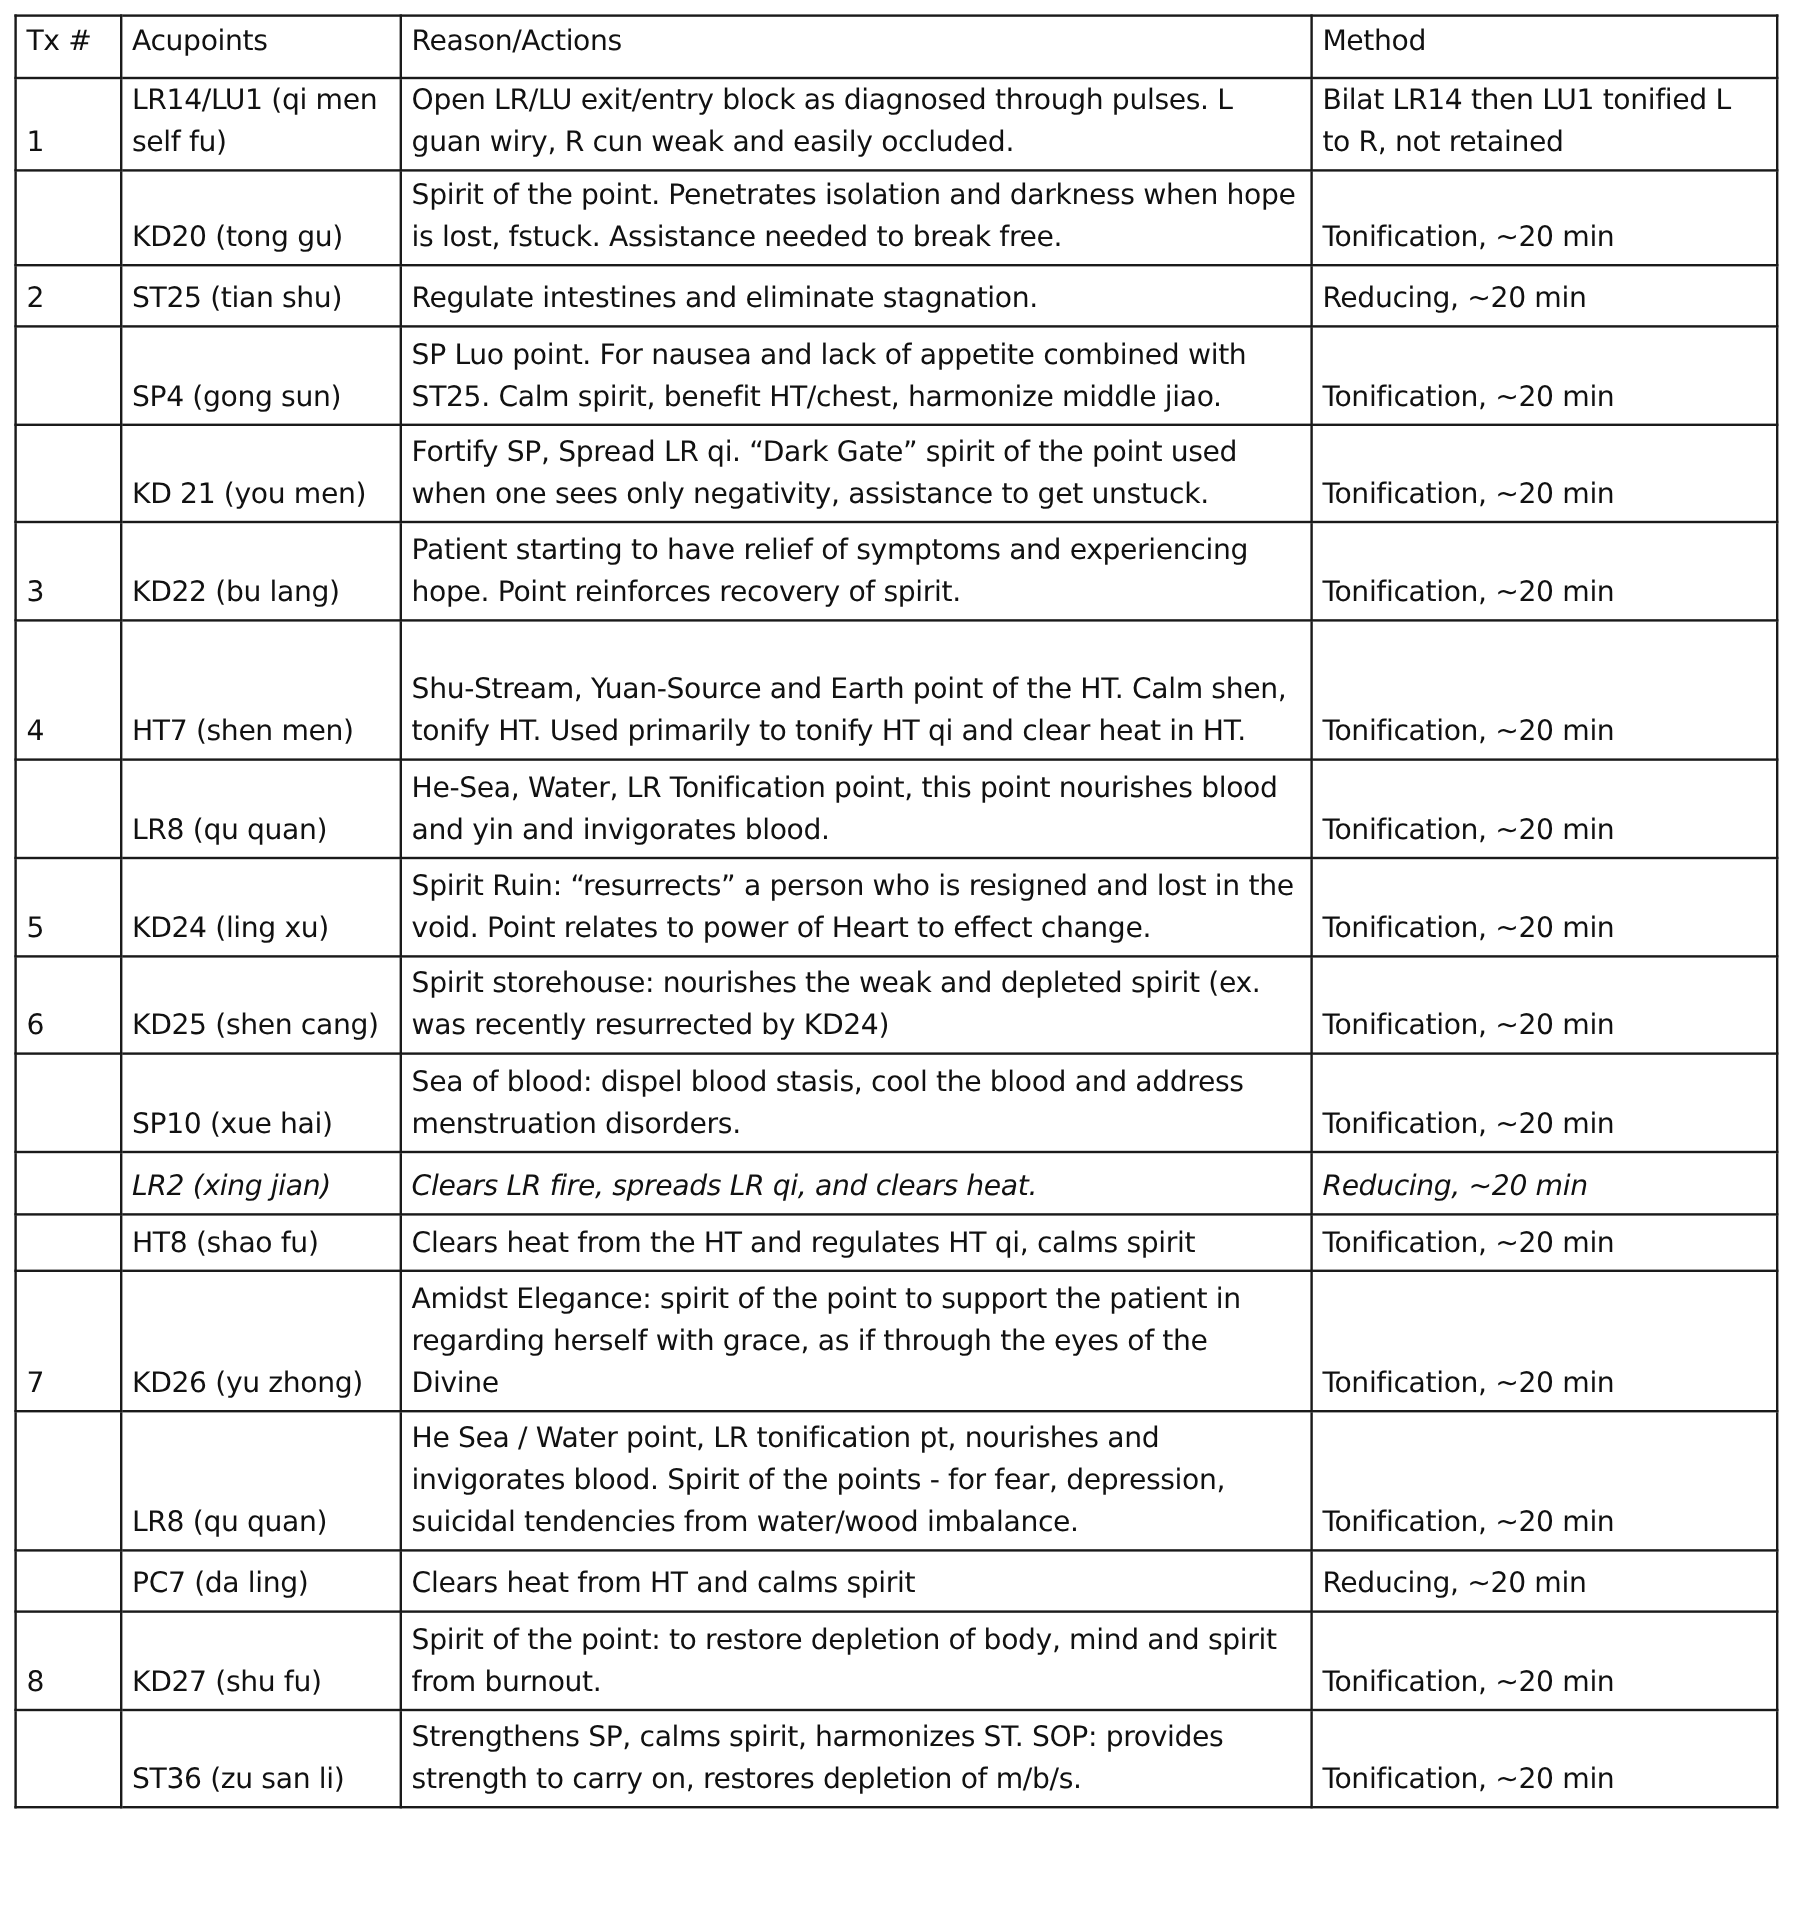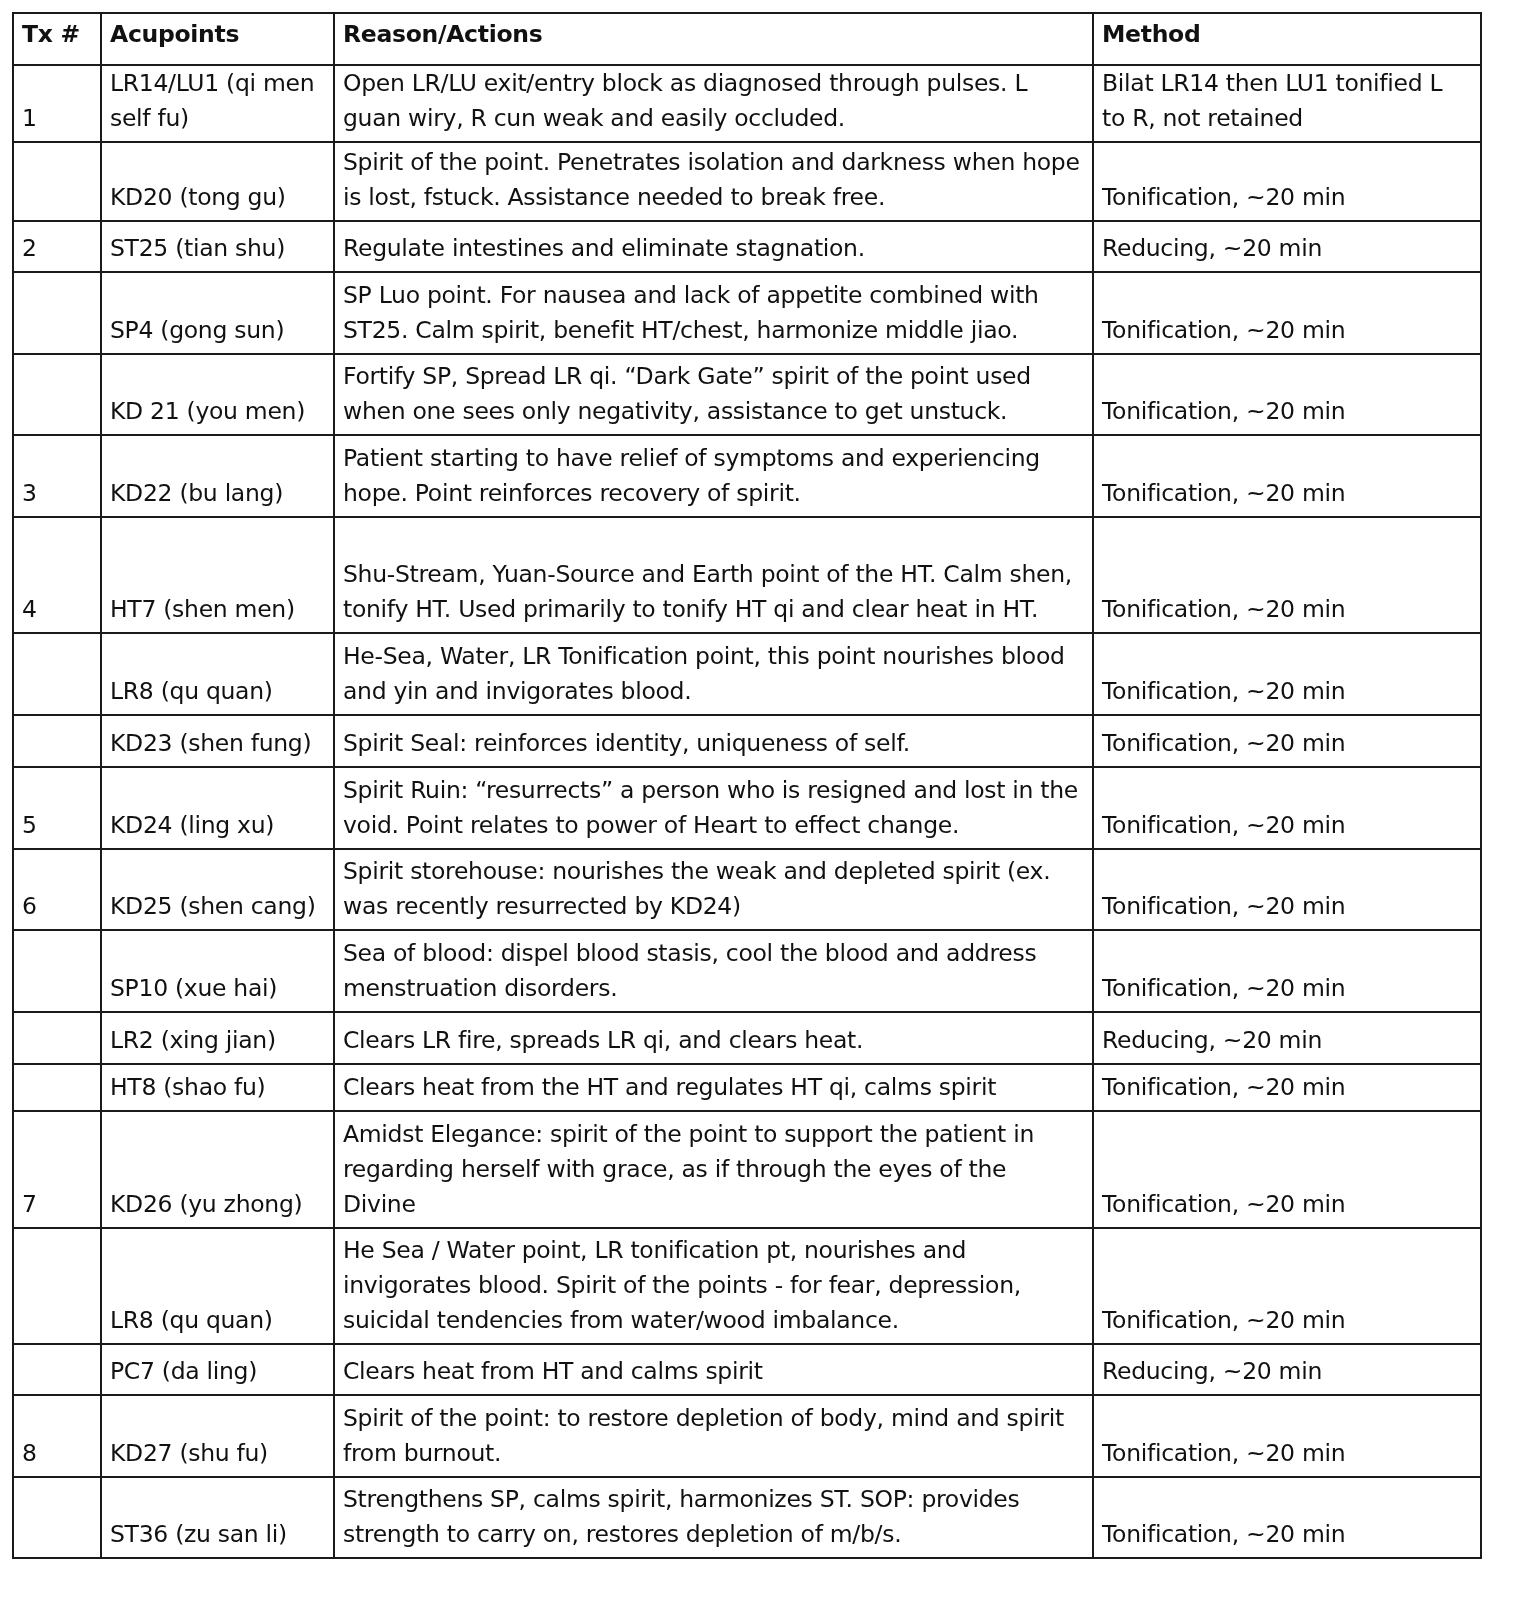--- a/index.html
+++ b/index.html
@@ -1,19 +1,19 @@
 <!DOCTYPE html>
 <html><head>
 <meta charset="utf-8">
 <style>
   html, body { margin:0; padding:0; background:#ffffff; }
   body { width:1514px; height:1600px; position:relative; font-family:"DejaVu Sans", sans-serif; color:#111; }
   table { position:absolute; left:12px; top:12px; border-collapse:collapse; table-layout:fixed; width:1468px; }
   td, th { border:2px solid #1a1a1a; vertical-align:bottom; text-align:left; padding:0 8px 5px 8px; font-size:23.5px; line-height:35px; font-weight:normal; letter-spacing:-0.3px; overflow:hidden; }
-  th { font-weight:bold; vertical-align:middle; padding-bottom:10px; }
+  th { font-weight:normal; vertical-align:middle; padding-bottom:10px; }
   col.c1 { width:88px; } col.c2 { width:233px; } col.c3 { width:759px; } col.c4 { width:388px; }
 </style>
 </head>
 <body>
 
 <table>
   <colgroup>
       <col class="c1">
       <col class="c2">
       <col class="c3">
@@ -69,45 +69,39 @@
         <td>HT7 (shen men)</td>
         <td>Shu-Stream, Yuan-Source and Earth point of the HT. Calm shen, tonify HT. Used primarily to tonify HT qi and clear heat in HT.</td>
         <td>Tonification, ~20 min</td>
       </tr>
       <tr style="height: 82px;">
         <td></td>
         <td>LR8 (qu quan)</td>
         <td>He-Sea, Water, LR Tonification point, this point nourishes blood and yin and invigorates blood.</td>
         <td>Tonification, ~20 min</td>
       </tr>
-      <tr style="height: 52px;">
-        <td></td>
-        <td>KD23 (shen fung)</td>
-        <td>Spirit Seal: reinforces identity, uniqueness of self.</td>
-        <td>Tonification, ~20 min</td>
-      </tr>
       <tr style="height: 82px;">
         <td>5</td>
         <td>KD24  (ling xu)</td>
         <td>Spirit Ruin: “resurrects” a person who is resigned and lost in the void. Point relates to power of Heart to effect change.</td>
         <td>Tonification, ~20 min</td>
       </tr>
       <tr style="height: 81px;">
         <td>6</td>
         <td>KD25 (shen cang)</td>
         <td>Spirit storehouse: nourishes the weak and depleted spirit (ex. was recently resurrected by KD24)</td>
         <td>Tonification, ~20 min</td>
       </tr>
       <tr style="height: 82px;">
         <td></td>
         <td>SP10 (xue hai)</td>
         <td>Sea of blood: dispel blood stasis, cool the blood and address menstruation disorders.</td>
         <td>Tonification, ~20 min</td>
       </tr>
-      <tr style="height: 52px;">
+      <tr style="height: 52px; font-style: italic;">
         <td></td>
         <td>LR2 (xing jian)</td>
         <td>Clears LR fire, spreads LR qi, and clears heat.</td>
         <td>Reducing, ~20 min</td>
       </tr>
       <tr style="height: 47px;">
         <td></td>
         <td>HT8 (shao fu)</td>
         <td>Clears heat from the HT and regulates HT qi, calms spirit</td>
         <td>Tonification, ~20 min</td>

